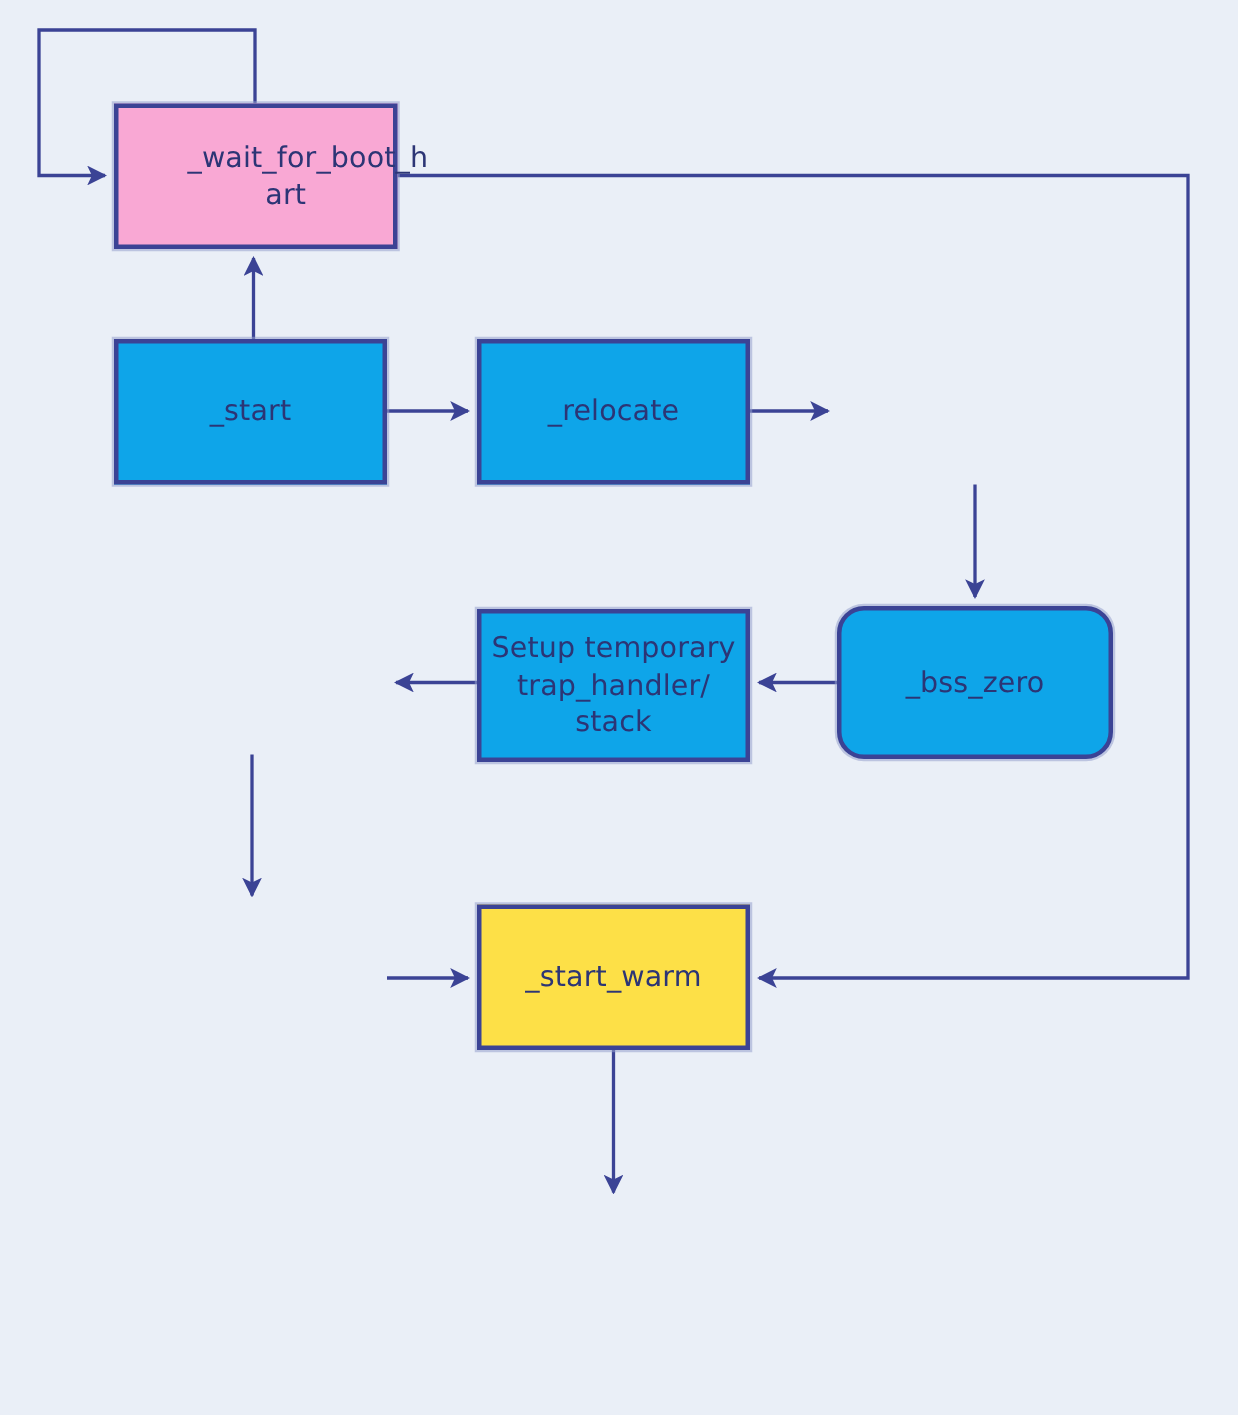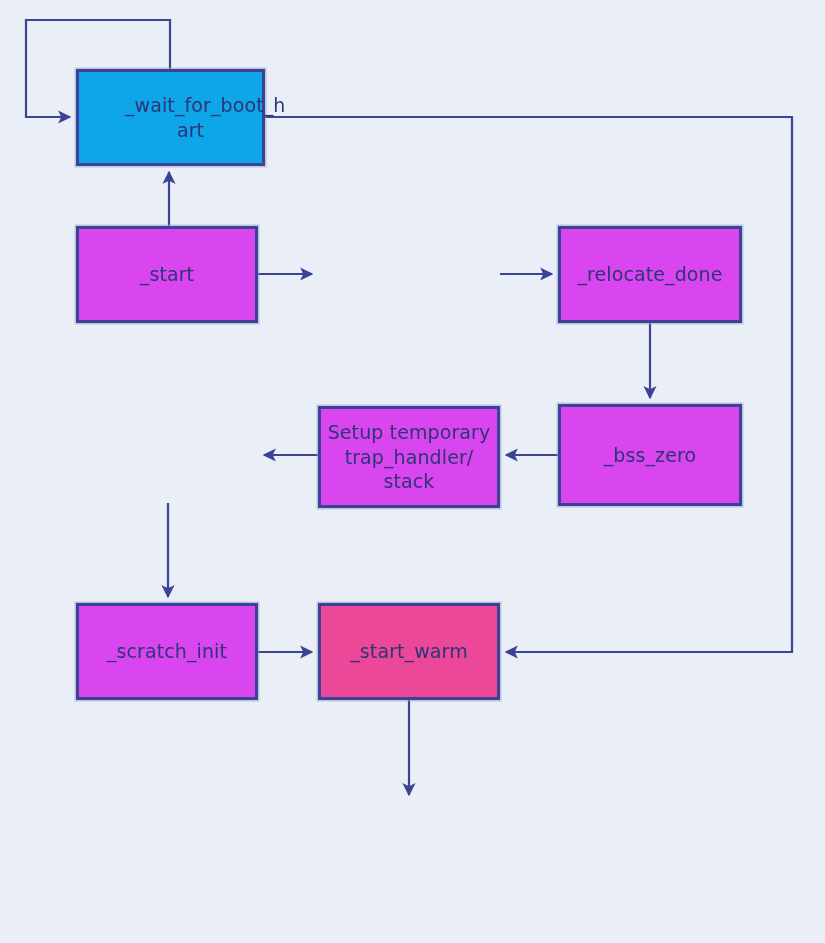--- a/index.html
+++ b/index.html
@@ -39,23 +39,23 @@
     font-size: 19px;
     line-height: 1.30;
     letter-spacing: 0.1px;
     padding: 2px 6px;
     white-space: pre-line;
   }
   .node-label {
     display: block;
     width: 100%;
   }
-  .fill-cyan { background: #d946ef; justify-content: center; }
-  .fill-red  { background: #0ea5e9; padding-left: 46px; }
-  .fill-green{ background: #ec4899; }
+  .fill-cyan { background: #0ea5e9; justify-content: center; }
+  .fill-red  { background: #f9a8d4; padding-left: 46px; }
+  .fill-green{ background: #fde047; }
 </style>
 </head>
 <body>
 
 <div id="diagram-root">
 
   <svg id="edge-layer" viewBox="0 0 825 943" width="825" height="943" xmlns="http://www.w3.org/2000/svg">
     <defs>
       <marker id="arrowhead" viewBox="0 0 10 10" refX="9" refY="5" markerWidth="6" markerHeight="6" orient="auto-start-reverse">
         <path d="M 0 0 L 10 5 L 0 10 L 2.4 5 z" fill="#3b4395"></path>
@@ -90,38 +90,35 @@
 
   <div class="node fill-red" style="left:76px; top:69px; width:189px; height:97px;">
     <span class="node-label">_wait_for_boot_h
 art</span>
   </div>
 
   <div class="node fill-cyan" style="left:76px; top:226px; width:182px; height:97px;">
     <span class="node-label">_start</span>
   </div>
 
-
-  <div class="node fill-cyan" style="left:558px; top:226px; width:184px; height:97px;">
-    <span class="node-label">_relocate_done</span>
+  <div class="node fill-cyan" style="left:318px; top:226px; width:182px; height:97px;">
+    <span class="node-label">_relocate</span>
   </div>
 
-  <div class="node fill-cyan" style="left:558px; top:404px; width:184px; height:102px;">
+
+  <div class="node fill-cyan" style="left:558px; top:404px; width:184px; height:102px;border-radius:18px;">
     <span class="node-label">_bss_zero</span>
   </div>
 
   <div class="node fill-cyan" style="left:318px; top:406px; width:182px; height:102px;">
     <span class="node-label">Setup temporary
 trap_handler/
 stack</span>
   </div>
 
 
-  <div class="node fill-cyan" style="left:76px; top:603px; width:182px; height:97px;">
-    <span class="node-label">_scratch_init</span>
-  </div>
 
   <div class="node fill-green" style="left:318px; top:603px; width:182px; height:97px;">
     <span class="node-label">_start_warm</span>
   </div>
 
 
 </div>
 
 </body></html>

